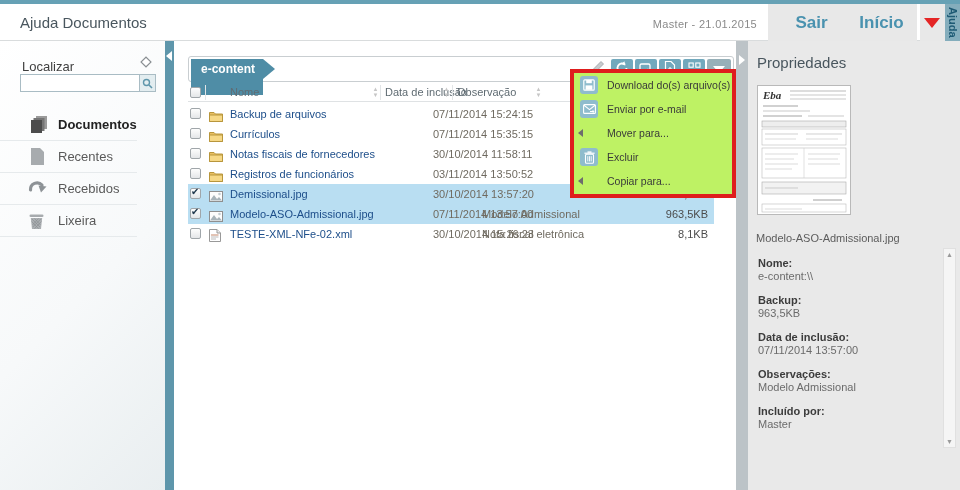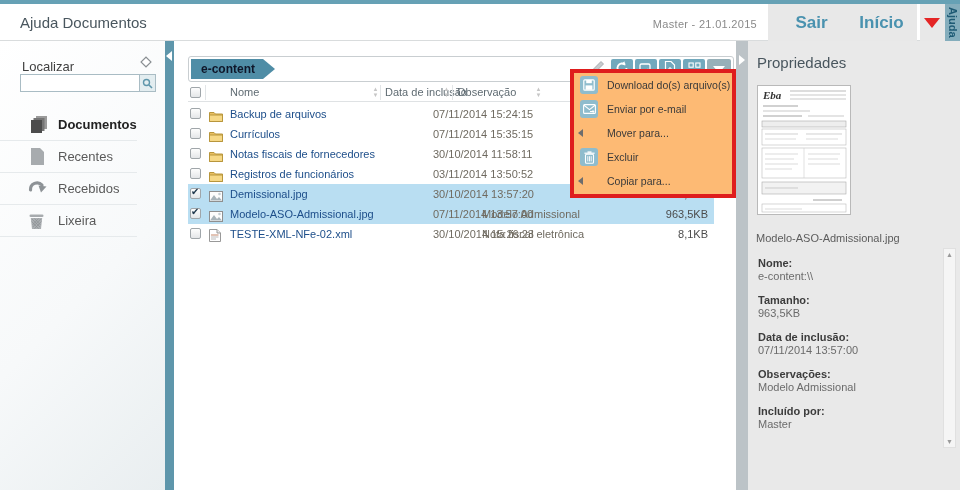--- a/index.html
+++ b/index.html
@@ -38,21 +38,21 @@
   .nav-item.active .nav-label { font-weight:bold; color:#222; }
 
   .side-strip { position:absolute; left:165px; top:41px; width:9px; height:449px; background:#5e96ab; cursor:pointer; }
   .tri-left { position:absolute; left:1px; top:10px; width:0; height:0;
               border-top:5px solid transparent; border-bottom:5px solid transparent; border-right:6px solid #fff; }
 
   
   .main { position:absolute; left:186px; top:41px; width:550px; height:449px; background:#fff; }
   .crumbbar { position:absolute; left:2px; top:15px; width:546px; height:26px; border:1px solid #c9ced1;
               border-radius:3px; background:#fff; }
-  .crumb { position:absolute; left:2px; top:2px; height:20px; background:#4f8da6; color:#0f172a; font-weight:bold;
+  .crumb { position:absolute; left:2px; top:2px; height:36px; background:#4f8da6; color:#ffffff; font-weight:bold;
            font-size:12px; line-height:20px; padding:0 8px 0 10px; cursor:pointer;text-align:center; }
   .crumb::after { content:""; position:absolute; right:-12px; top:0; width:0; height:0;
                   border-top:10px solid transparent; border-bottom:10px solid transparent; border-left:12px solid #4f8da6; }
   .tools { position:absolute; right:2px; top:2px; display:flex; gap:2px; }
   .tool-plain { width:24px; height:21px; display:flex; align-items:center; justify-content:center; }
   .tool-btn { width:22px; height:21px; background:#72a9bd; border-radius:2px; display:flex; align-items:center;
               justify-content:center; cursor:pointer; }
   .tool-drop { width:24px; height:21px; background:#97b0b8; border-radius:2px; display:flex; align-items:center;
                justify-content:center; cursor:pointer; }
   .drop-tri { width:0; height:0; border-left:6px solid transparent; border-right:6px solid transparent; border-top:7px solid #fff; }
@@ -72,21 +72,21 @@
   .row .cb { left:2px; top:4px; }
   .fico { position:absolute; left:21px; top:4px; }
   .fname { position:absolute; left:42px; top:0; line-height:20px; font-size:11px; color:#1d4e8a; white-space:nowrap; cursor:pointer; }
   .fdate { position:absolute; left:197px; top:0; line-height:20px; font-size:11px; color:#6f6a60; white-space:nowrap;margin-left:48px; }
   .fobs  { position:absolute; left:294px; top:0; line-height:20px; font-size:11px; color:#6f6a60; white-space:nowrap; }
   .fsize { position:absolute; left:428px; width:92px; top:0; line-height:20px; font-size:11px; color:#4c4c4c; text-align:right; }
 
   
   .redbox { position:absolute; left:570px; top:69px; width:166px; height:129px; border:4px solid #df1d1d;
             background:#fff; z-index:30; }
-  .menu { position:absolute; inset:0; background:#fdba74; }
+  .menu { position:absolute; inset:0; background:#bef264; }
   .mitem { position:relative; height:24px; cursor:pointer; }
   .mico { position:absolute; left:6px; top:3px; width:18px; height:18px; background:#8fbccd; border-radius:3px;
           display:flex; align-items:center; justify-content:center; }
   .marrow { position:absolute; left:4px; top:8px; width:0; height:0;
             border-top:4px solid transparent; border-bottom:4px solid transparent; border-right:5px solid #6d6d6d; }
   .mlabel { position:absolute; left:33px; top:0; line-height:24px; font-size:10.5px; color:#3a3a3a; white-space:nowrap; }
 
   
   .vdivider { position:absolute; left:736px; top:41px; width:12px; height:449px; background:#bcc3c7; cursor:pointer; }
   .tri-right { position:absolute; left:3px; top:14px; width:0; height:0;
@@ -357,21 +357,21 @@
         <line x1="7" y1="123" x2="44" y2="123" stroke="#ccc" stroke-width="0.7"></line>
       </svg>
     </div>
     <div class="props-file">Modelo-ASO-Admissional.jpg</div>
     <div class="fields">
         <div class="pfield">
           <div class="plabel">Nome:</div>
           <div class="pvalue">e-content:\\</div>
         </div>
         <div class="pfield">
-          <div class="plabel">Tamanho:</div>
+          <div class="plabel">Backup:</div>
           <div class="pvalue">963,5KB</div>
         </div>
         <div class="pfield">
           <div class="plabel">Data de inclusão:</div>
           <div class="pvalue">07/11/2014 13:57:00</div>
         </div>
         <div class="pfield">
           <div class="plabel">Observações:</div>
           <div class="pvalue">Modelo Admissional</div>
         </div>

